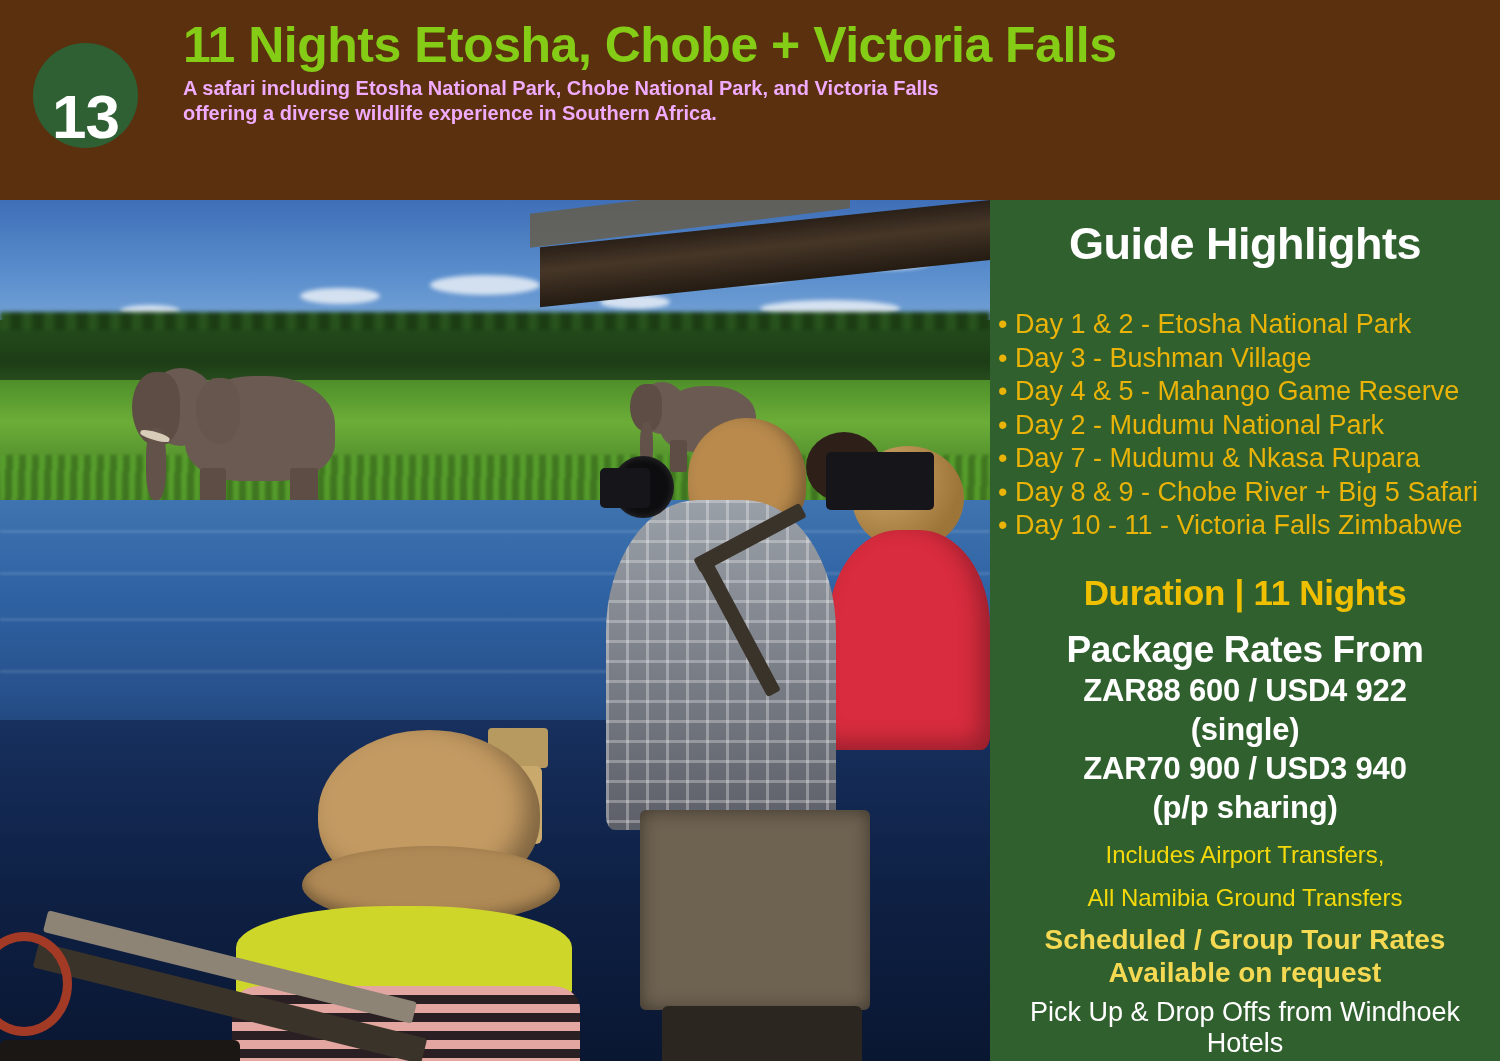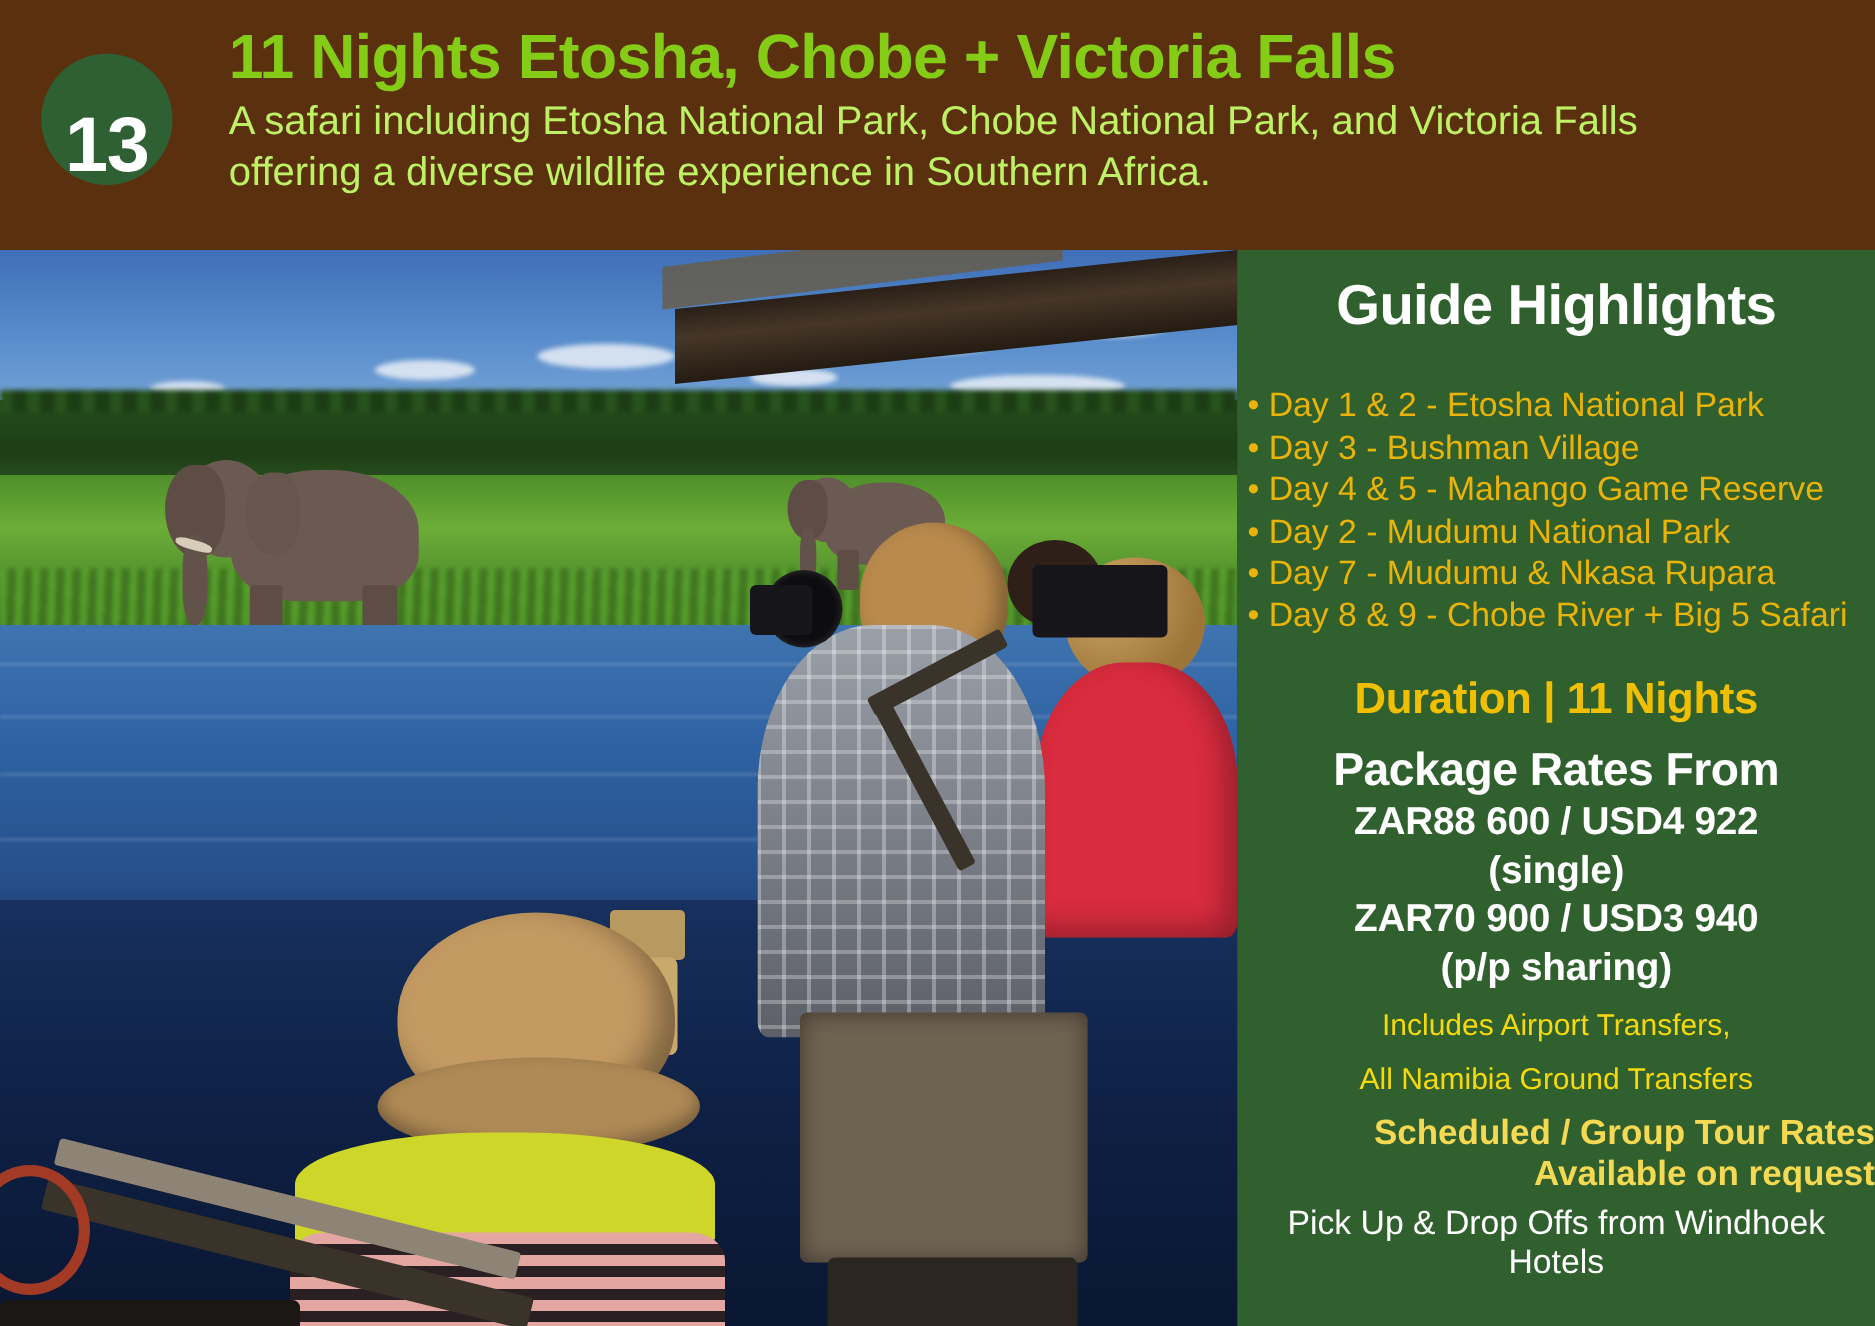--- a/index.html
+++ b/index.html
@@ -25,21 +25,21 @@
   .badge-num {
     color:#ffffff; font-size:62px; font-weight:bold;
     line-height:1; letter-spacing:-1px;
   }
   .header-text { position:absolute; left:183px; top:18px; width:1300px; }
   .tour-title {
     color:#84cc16; font-size:50px; font-weight:bold;
     line-height:1.08; letter-spacing:-0.5px; white-space:nowrap;
   }
   .tour-subtitle {
-    color:#bef264; font-size:32px; font-weight:normal;
+    color:#f0abfc; font-size:20px; font-weight:bold;
     line-height:1.27; margin-top:4px;
   }
 
   
   .photo {
     position:absolute; left:0; top:200px; width:990px; height:861px;
     overflow:hidden; background:#1d3a5c;
   }
   .sky {
     position:absolute; left:0; top:0; width:990px; height:140px;
@@ -177,21 +177,21 @@
   .rate-line {
     color:#ffffff; font-size:31px; font-weight:bold;
     text-align:center; line-height:39px; letter-spacing:-0.2px;
   }
   .includes {
     color:#f5d90a; font-size:24px; font-weight:normal;
     text-align:center; line-height:31px; margin-top:12px;
   }
   .scheduled {
     color:#f5d952; font-size:28px; font-weight:bold;
-    text-align:right; line-height:33px; margin-top:10px;
+    text-align:center; line-height:33px; margin-top:10px;
   }
   .pickup {
     color:#ffffff; font-size:27px; font-weight:normal;
     text-align:center; margin-top:8px;
   }
 </style>
 </head>
 <body>
 
 <div class="page">
@@ -283,20 +283,21 @@
 
     <div class="panel-title">Guide Highlights</div>
 
     <div class="highlights">
       <div class="hl-item">• Day 1 &amp; 2 - Etosha National Park</div>
       <div class="hl-item">• Day 3 - Bushman Village</div>
       <div class="hl-item">• Day 4 &amp; 5 - Mahango Game Reserve</div>
       <div class="hl-item">• Day 2 - Mudumu National Park</div>
       <div class="hl-item">• Day 7 - Mudumu &amp; Nkasa Rupara</div>
       <div class="hl-item">• Day 8 &amp; 9 - Chobe River + Big 5 Safari</div>
+      <div class="hl-item">• Day 10 - 11 - Victoria Falls Zimbabwe</div>
     </div>
 
     <div class="duration">Duration | 11 Nights</div>
 
     <div class="rates-head">Package Rates From</div>
     <div class="rate-line">ZAR88 600 / USD4 922</div>
     <div class="rate-line">(single)</div>
     <div class="rate-line">ZAR70 900 / USD3 940</div>
     <div class="rate-line">(p/p sharing)</div>
 

